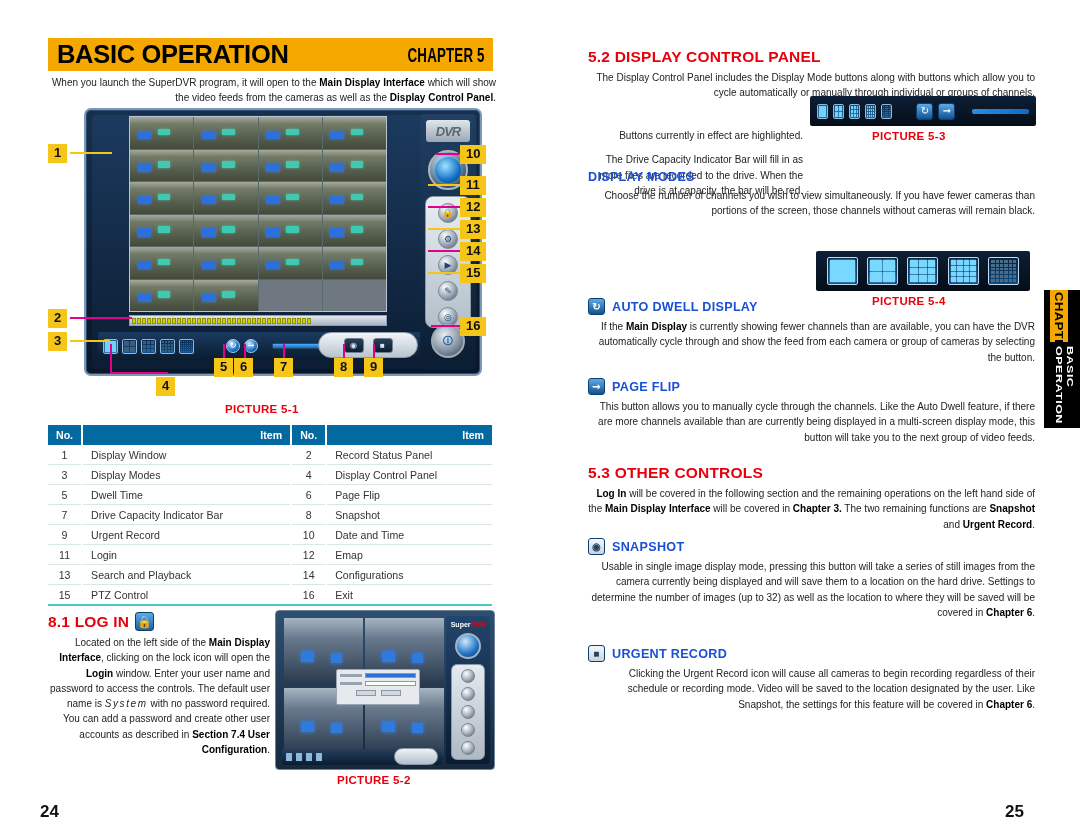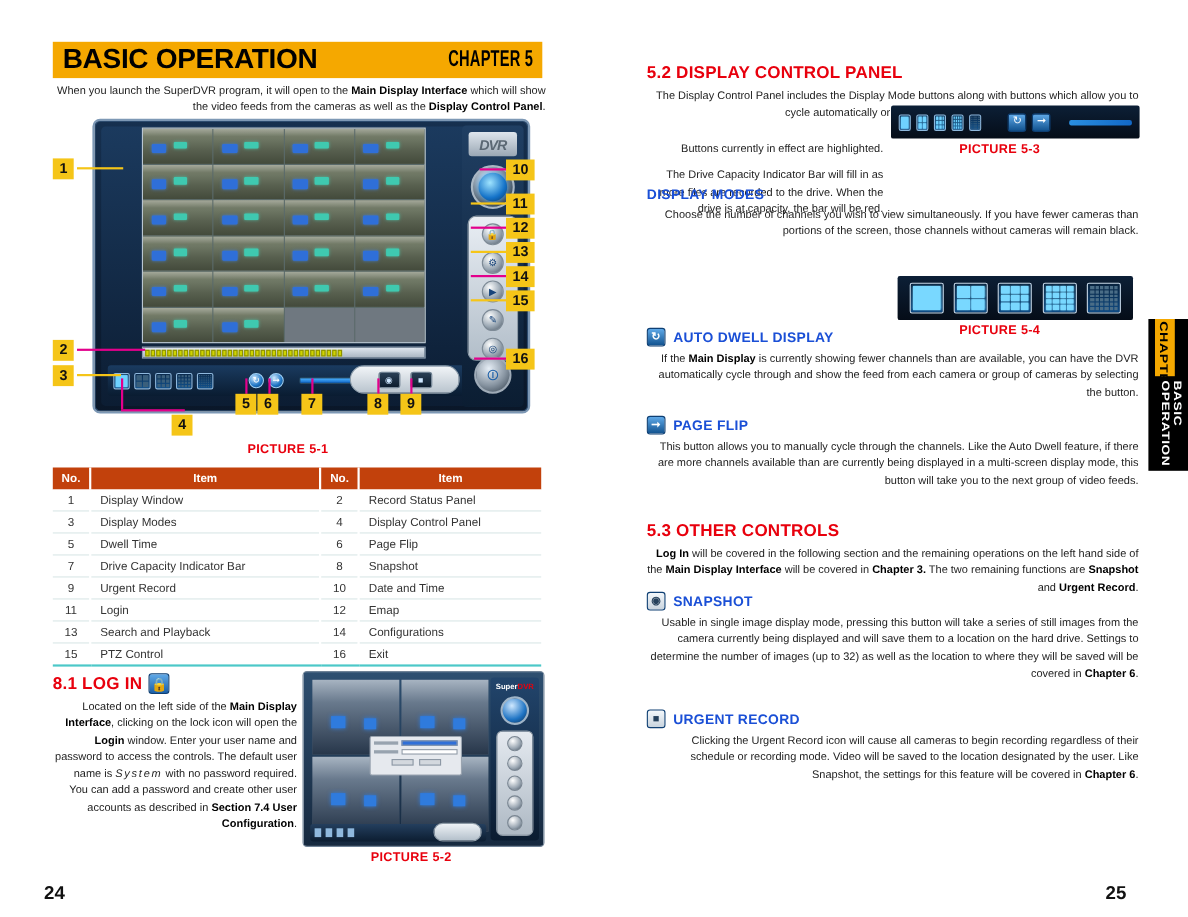--- a/index.html
+++ b/index.html
@@ -207,22 +207,22 @@
 
   .piclabel {
     position:absolute; font-size:11.5px; font-weight:bold; color:#e8000d;
     letter-spacing:0.3px;
   }
 
   
   .tbl { position:absolute; left:48px; top:425px; width:444px; }
   table { border-collapse:collapse; width:100%; font-size:10.6px; }
   thead th {
-    background:#c2410c; color:#ffffff; font-weight:bold;
-    text-align:center; padding:4px 8px; font-size:10.6px;
+    background:#0369a1; color:#ffffff; font-weight:bold;
+    text-align:right; padding:4px 8px; font-size:10.6px;
     border-right:2px solid #ffffff;
   }
   thead th:last-child { border-right:none; }
   tbody td {
     padding:3.5px 8px; color:#333;
     border-bottom:1px solid #d9e7e7;
     border-right:2px solid #ffffff;
     background:#ffffff;
   }
   tbody td:last-child { border-right:none; }
@@ -316,21 +316,21 @@
   .right-page { position:absolute; left:540px; top:0; width:540px; height:834px; }
   .rp { position:absolute; left:48px; width:447px; }
 
   .h-blue {
     font-size:12.6px; font-weight:bold; color:#1a4fd6;
     letter-spacing:0.3px; margin:0 0 4px 0;
     display:flex; align-items:center; gap:7px;
   }
   .h-red-2 {
     font-size:15.5px; font-weight:bold; color:#e8000d;
-    letter-spacing:0.2px; margin:16px 0 4px 0;
+    letter-spacing:0.2px; margin:6px 0 4px 0;
   }
   .ico-sq {
     width:17px; height:17px; border-radius:3px;
     border:1px solid #0e3f73;
     background:linear-gradient(180deg,#5fa9e8,#11528f);
     display:flex; align-items:center; justify-content:center;
     color:#fff; font-size:10px; line-height:1; flex:0 0 auto;
   }
   .ico-sq.white { background:linear-gradient(180deg,#f4f8fb,#c9d4de); color:#26415c; }
 

